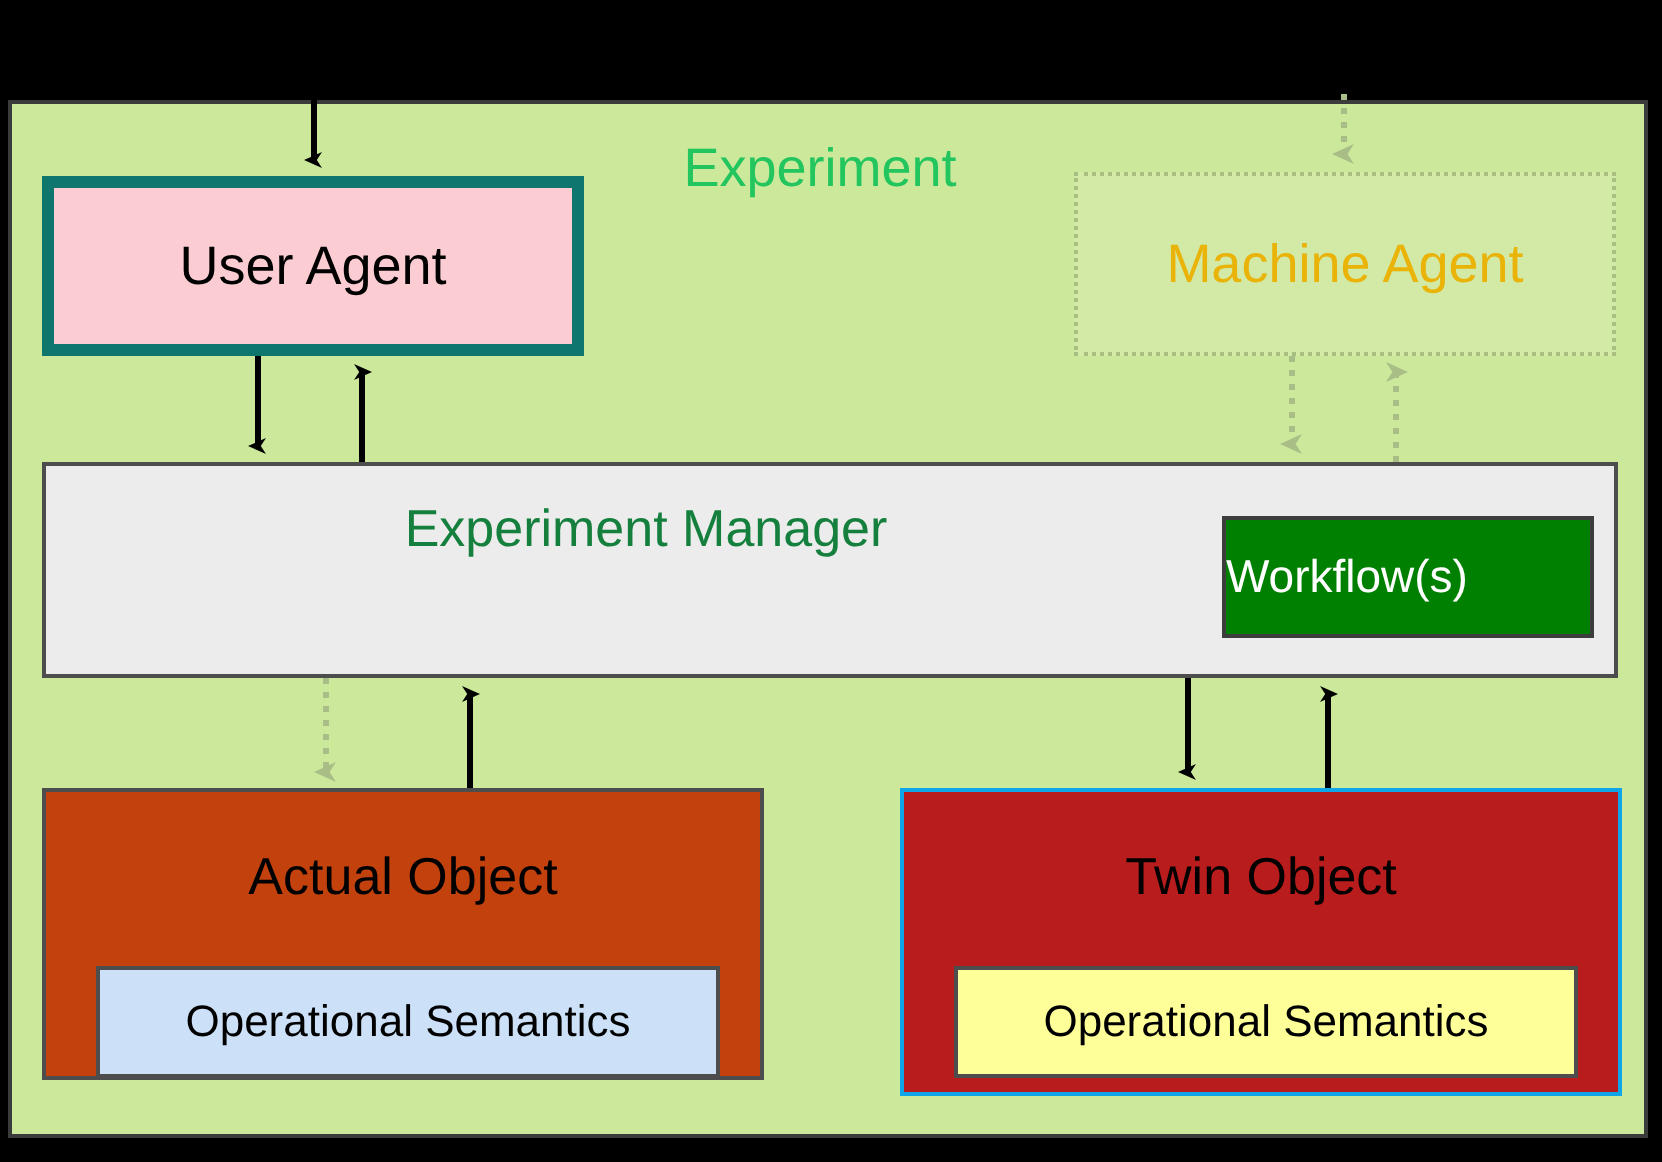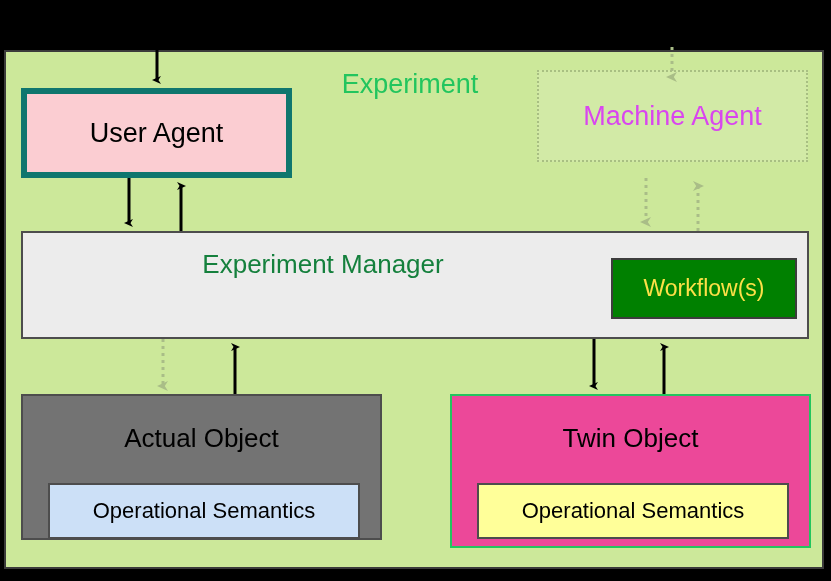--- a/index.html
+++ b/index.html
@@ -58,27 +58,27 @@
     width: 271px;
     height: 90px;
     background: #fbcdd2;
     border: 6px solid #0f766e;
     font-size: 27px;
   }
 
   
   #machine-agent {
     left: 537px;
-    top: 70px;
+    top: 86px;
     width: 271px;
     height: 92px;
     background: rgba(255,255,255,0.12);
     border: 2px dotted #a8bf82;
     font-size: 27px;
-    color: #d946ef;
+    color: #eab308;
   }
 
   
   #experiment-manager {
     left: 21px;
     top: 231px;
     width: 788px;
     height: 108px;
     background: #ececec;
     border: 2px solid #4d4d4d;
@@ -95,34 +95,34 @@
     color: #15803d;
   }
   #workflows-box {
     position: absolute;
     left: 588px;
     top: 25px;
     width: 182px;
     height: 57px;
     background: #008000;
     border: 2px solid #3d3d3d;
-    color: #fde047;
+    color: #ffffff;
     font-size: 23px;
     display: flex;
     align-items: center;
-    justify-content: center;
+    justify-content: flex-start;
   }
 
   
   #actual-object {
     left: 21px;
     top: 394px;
     width: 361px;
     height: 146px;
-    background: #737373;
+    background: #c2410c;
     border: 2px solid #4d4d4d;
     display: block;
   }
   #actual-object-title {
     position: absolute;
     left: 0;
     top: 27px;
     width: 100%;
     font-size: 26px;
     text-align: center;
@@ -140,22 +140,22 @@
     align-items: center;
     justify-content: center;
   }
 
   
   #twin-object {
     left: 450px;
     top: 394px;
     width: 361px;
     height: 154px;
-    background: #ec4899;
-    border: 2px solid #22c55e;
+    background: #b91c1c;
+    border: 2px solid #0ea5e9;
     display: block;
   }
   #twin-object-title {
     position: absolute;
     left: 0;
     top: 27px;
     width: 100%;
     font-size: 26px;
     text-align: center;
   }

